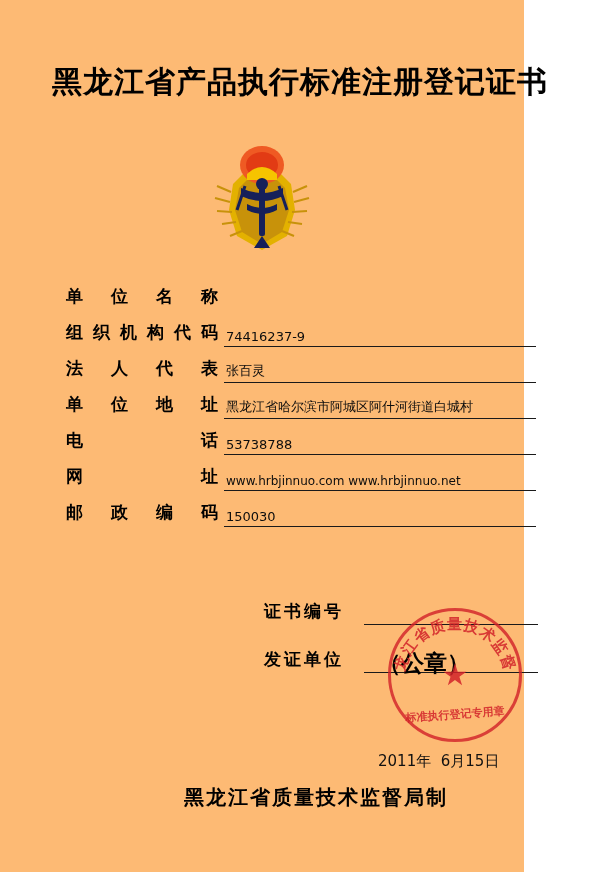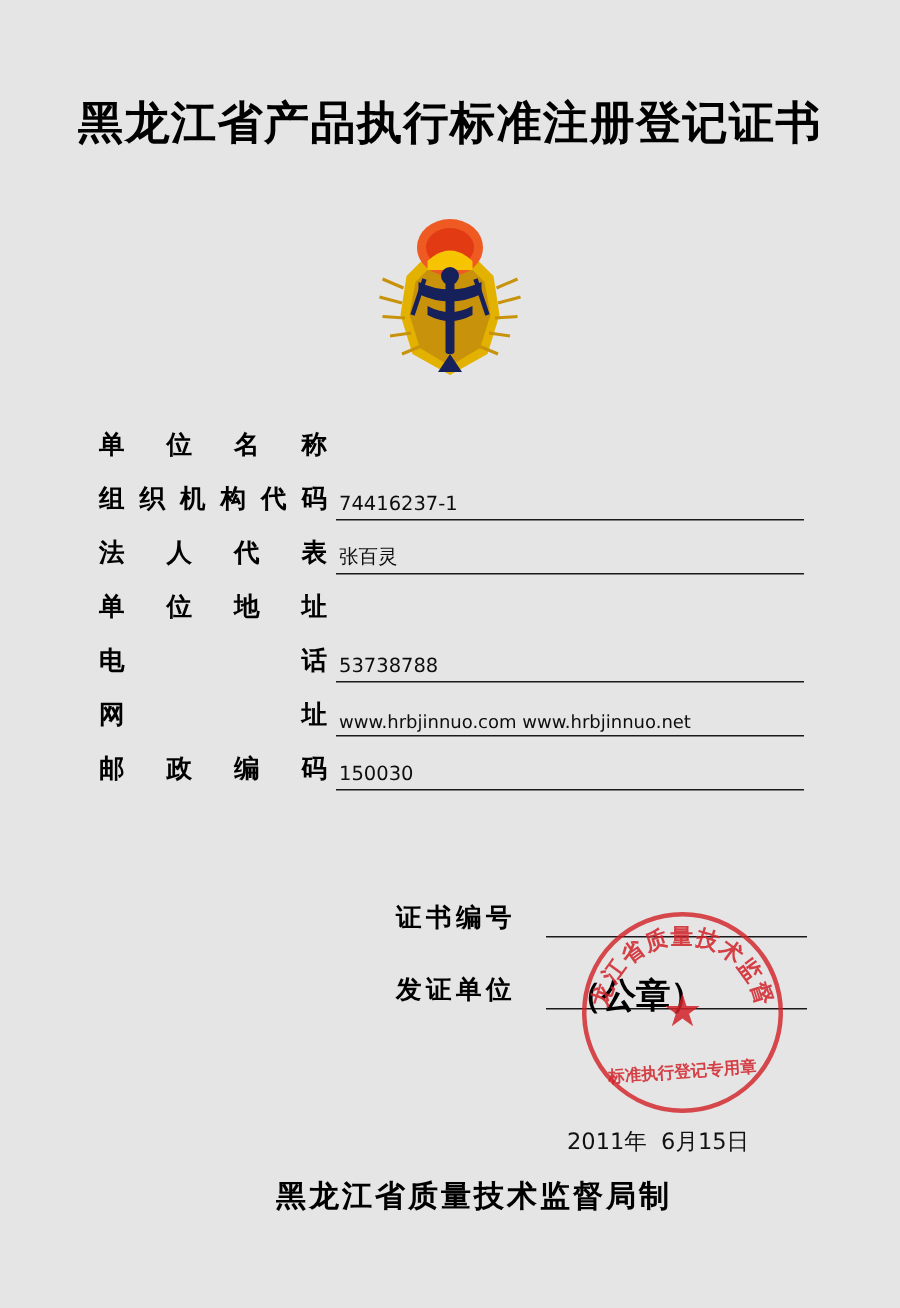--- a/index.html
+++ b/index.html
@@ -12,23 +12,23 @@
     height: 872px;
     position: relative;
     font-family: "DejaVu Sans", sans-serif;
     color: #111;
     overflow: hidden;
   }
 
   .page {
     position: absolute;
     left: 0; top: 0;
-    width: 600px;
+    width: 524px;
     height: 872px;
-    background: #e5e5e5;
+    background: #fdba74;
   }
 
   
   .title {
     position: absolute;
     top: 62px;
     left: 0;
     width: 600px;
     text-align: center;
     font-family: "DejaVu Serif", serif;
@@ -272,21 +272,21 @@
     <div class="field-row">
       <div class="field-label">
         <span>组</span>
           <span>织</span>
           <span>机</span>
           <span>构</span>
           <span>代</span>
           <span>码</span>
       </div>
       <div class="field-value-wrap">
-        <span class="field-value">74416237-1</span>
+        <span class="field-value">74416237-9</span>
       </div>
     </div>
 
     <div class="field-row">
       <div class="field-label">
         <span>法</span>
           <span>人</span>
           <span>代</span>
           <span>表</span>
       </div>
@@ -294,20 +294,23 @@
         <span class="field-value">张百灵</span>
       </div>
     </div>
 
     <div class="field-row">
       <div class="field-label">
         <span>单</span>
           <span>位</span>
           <span>地</span>
           <span>址</span>
+      </div>
+      <div class="field-value-wrap">
+        <span class="field-value">黑龙江省哈尔滨市阿城区阿什河街道白城村</span>
       </div>
     </div>
 
     <div class="field-row">
       <div class="field-label">
         <span>电</span>
           <span>话</span>
       </div>
       <div class="field-value-wrap">
         <span class="field-value">53738788</span>

